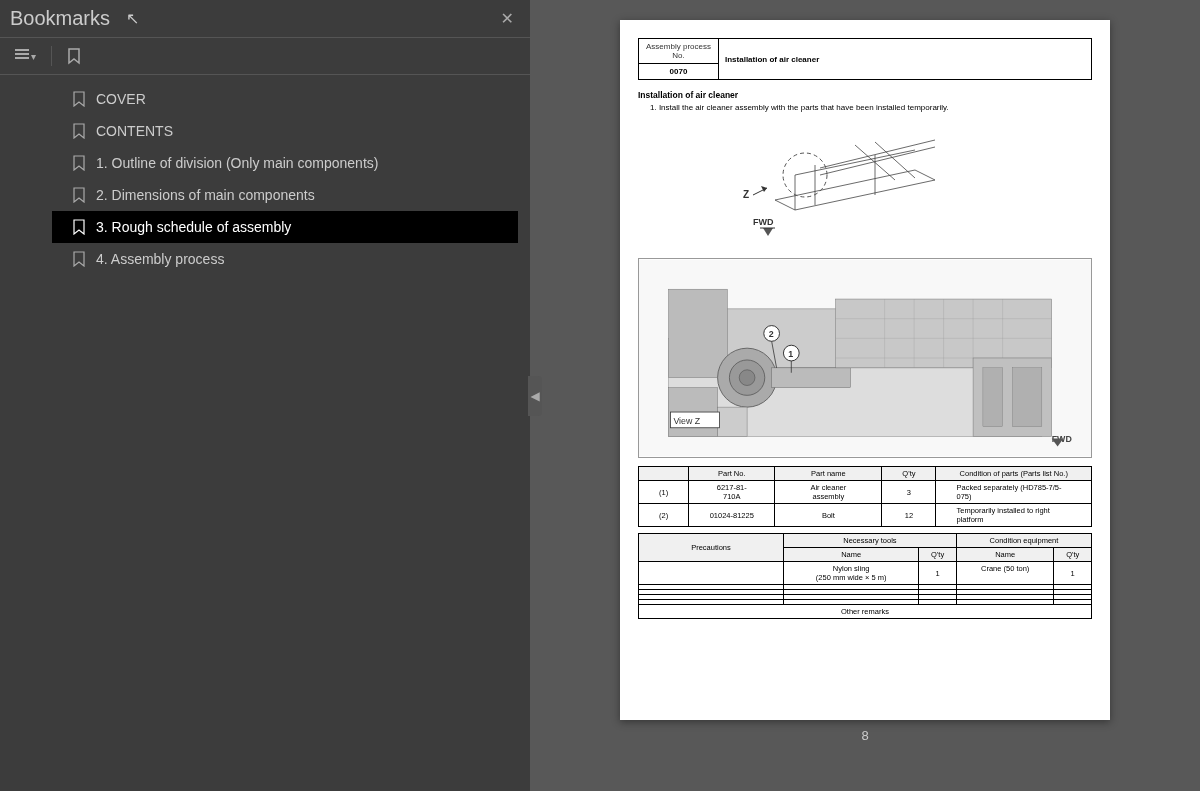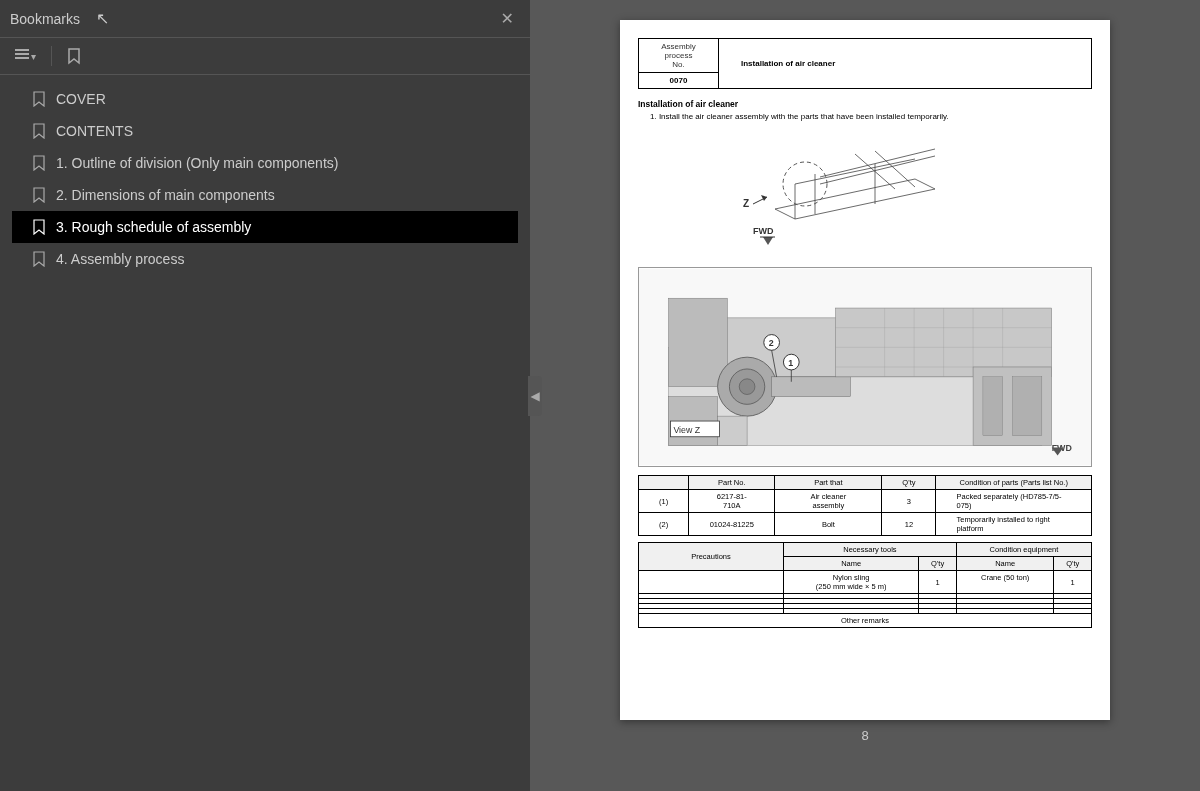--- a/index.html
+++ b/index.html
@@ -73,20 +73,21 @@
       width: 1px;
       height: 20px;
       background: #555;
       margin: 0 2px;
     }
 
     .bookmarks-list {
       flex: 1;
       overflow-y: auto;
       padding: 8px 12px;
+      margin-left: 40px;
     }
 
     .bookmark-item {
       display: flex;
       align-items: center;
       padding: 7px 12px 7px 20px;
       color: #ccc;
       cursor: pointer;
       font-size: 14px;
       gap: 10px;
@@ -159,21 +160,21 @@
     }
 
     
     .process-header-table {
       width: 100%;
       border-collapse: collapse;
       margin-bottom: 10px;
     }
     .process-header-table td {
       border: 1px solid #000;
-      padding: 3px 22px;
+      padding: 3px 6px;
       font-size: 8px;
     }
     .process-no-label {
       font-size: 7.5px;
       color: #333;
       text-align: center;
       width: 80px;
     }
     .process-no-value {
       font-size: 14px;
@@ -261,21 +262,21 @@
       align-items: center;
       gap: 8px;
     }
   </style>
 </head>
 <body>
 
 <div class="left-panel">
   <div class="panel-header">
     <div class="header-left">
-      <span style="color:#ccc;font-size:14px;">Bookmarks</span>
+      <span style="color:#ccc;font-size:20px;">Bookmarks</span>
       <span class="cursor-icon">↖</span>
     </div>
     <div class="panel-header-right">
       <span class="close-btn">✕</span>
     </div>
   </div>
 
   <div class="toolbar">
     <button class="toolbar-btn">
       <span>
@@ -457,21 +458,21 @@
         <rect x="350" y="110" width="20" height="60" fill="#b0b0b0" stroke="#666" stroke-width="0.3"></rect>
         <rect x="380" y="110" width="30" height="60" fill="#b0b0b0" stroke="#666" stroke-width="0.3"></rect>
       </svg>
     </div>
 
     <table class="parts-table">
       <thead>
         <tr>
           <th></th>
           <th>Part No.</th>
-          <th>Part that</th>
+          <th>Part name</th>
           <th>Q'ty</th>
           <th>Condition of parts (Parts list No.)</th>
         </tr>
       </thead>
       <tbody>
         <tr>
           <td>(1)</td>
           <td>6217-81-710A</td>
           <td>Air cleaner assembly</td>
           <td>3</td>

